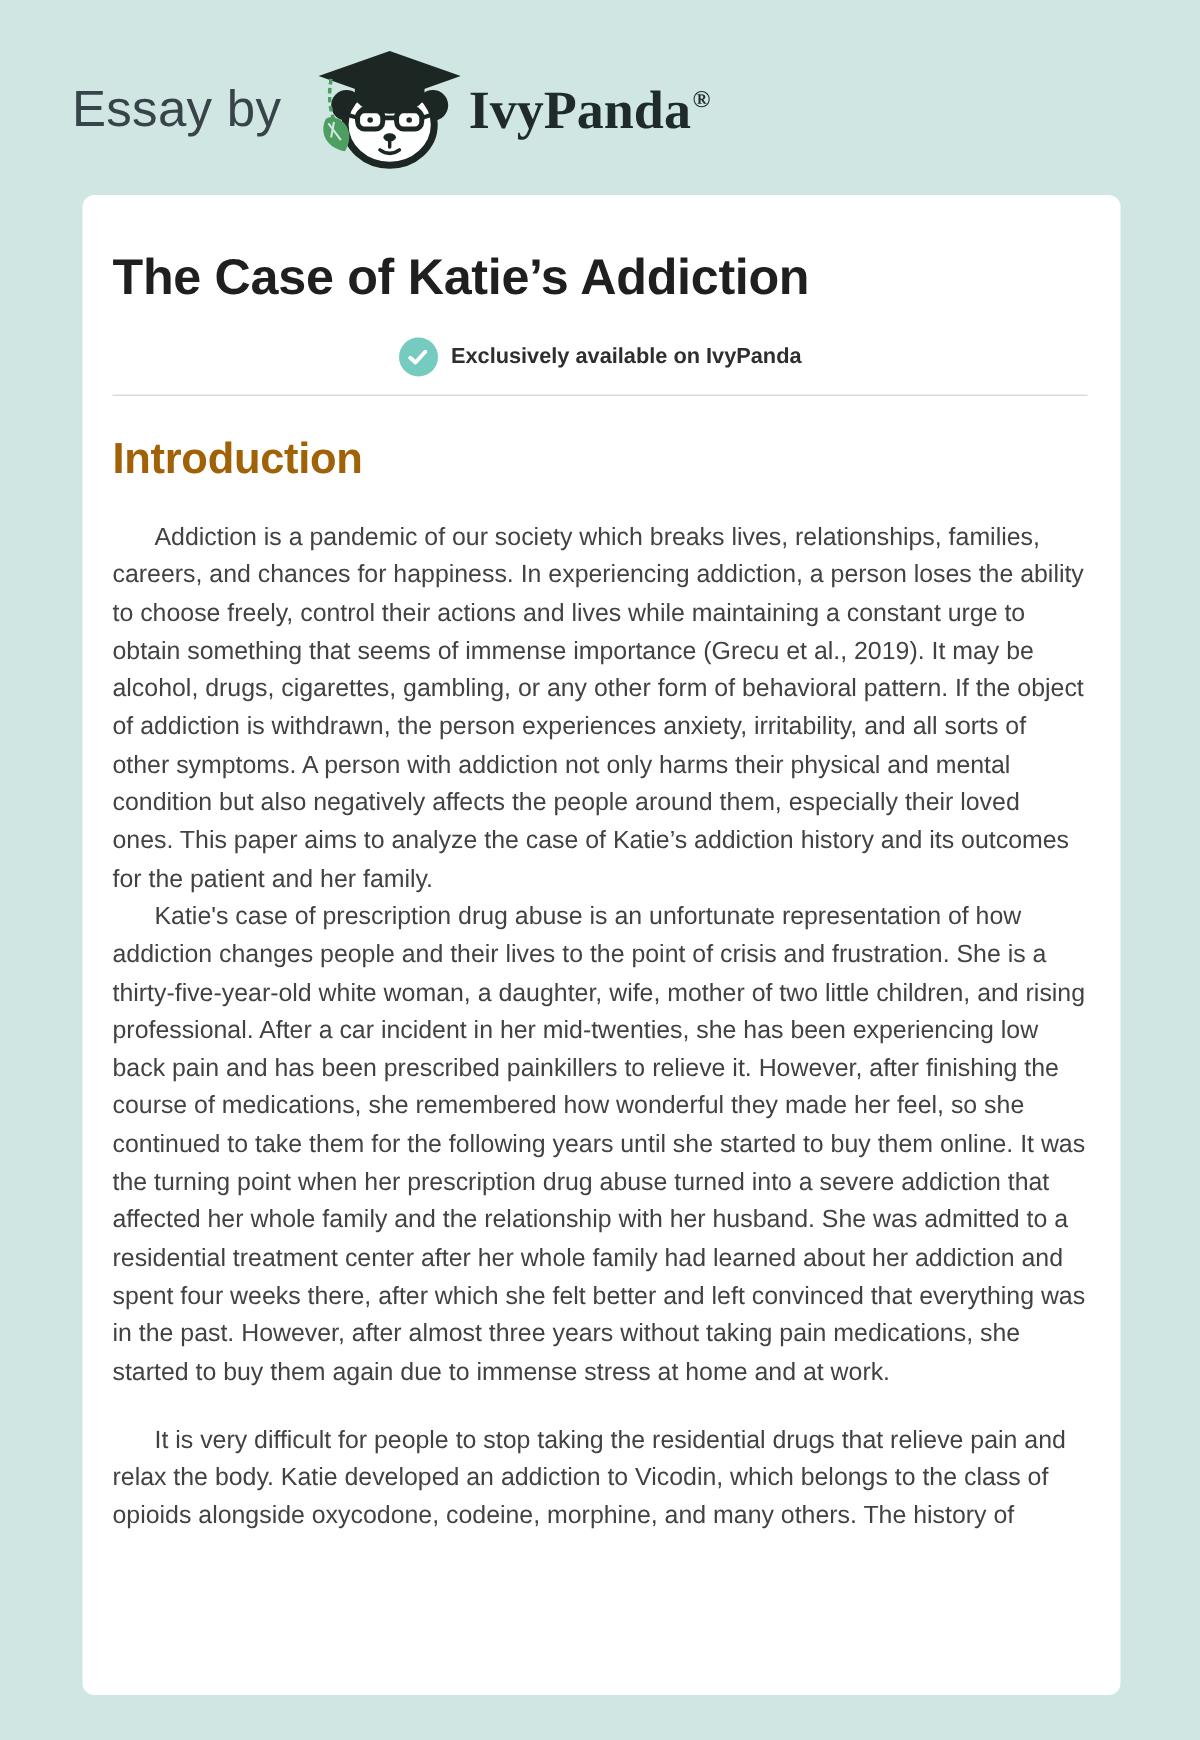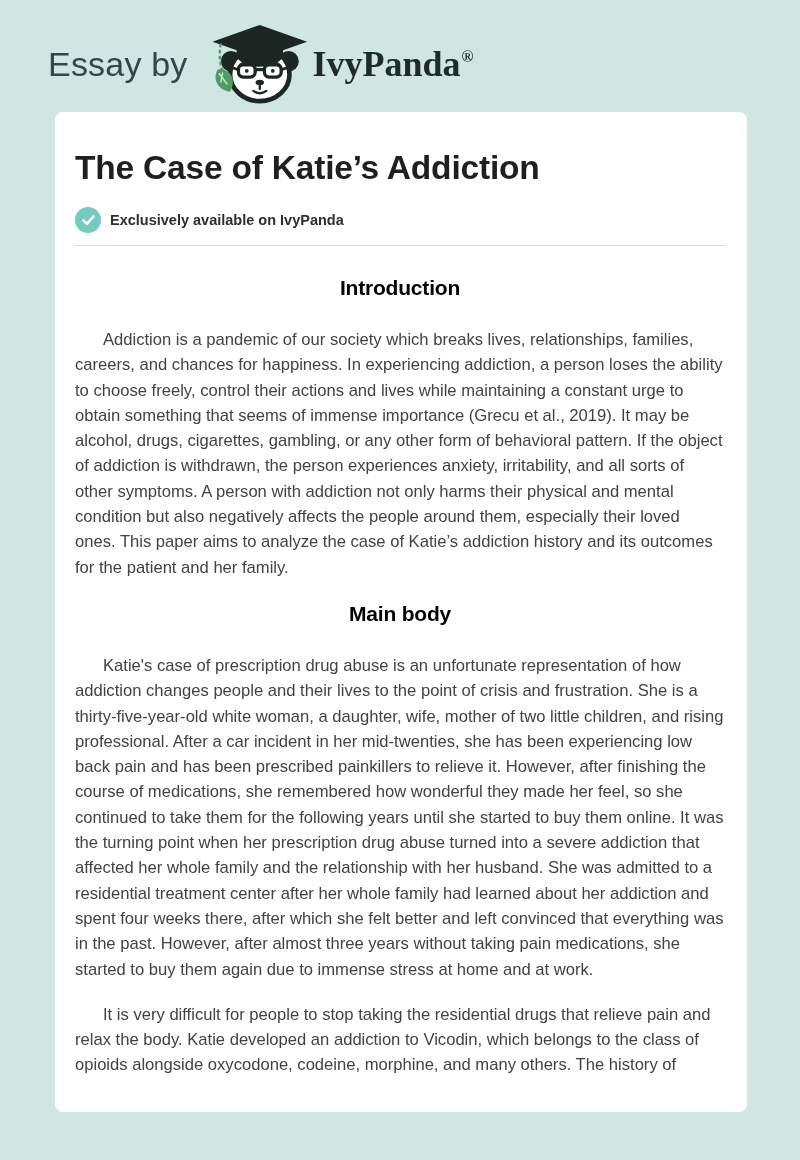--- a/index.html
+++ b/index.html
@@ -9,21 +9,21 @@
     width: 800px;
     height: 1160px;
     background: #d0e6e2;
     font-family: "Liberation Sans", sans-serif;
     overflow: hidden;
   }
   .page { width: 800px; height: 1160px; }
 
   
   .site-header {
-    height: 112px;
+    height: 130px;
     display: flex;
     align-items: center;
     padding: 16px 0 0 48px;
   }
   .essay-by {
     font-size: 34px;
     color: #37444a;
     letter-spacing: 0.2px;
   }
   .logo-wrap {
@@ -62,20 +62,21 @@
     font-size: 33.5px;
     line-height: 40px;
     font-weight: bold;
     color: #1f1f1f;
     letter-spacing: -0.2px;
   }
   .badge-row {
     display: flex;
     align-items: center;
     margin: 0 0 12px 0;
+    justify-content: center;
   }
   .check-circle {
     width: 26px;
     height: 26px;
     border-radius: 50%;
     background: #76cbc1;
     display: flex;
     align-items: center;
     justify-content: center;
     flex: 0 0 26px;
@@ -86,26 +87,25 @@
     font-weight: bold;
     color: #2e2e2e;
   }
   hr.divider {
     border: none;
     border-top: 1px solid #dcdcdc;
     margin: 0 0 25px 0;
   }
   h2.section-heading {
     margin: 0 0 22px 0;
-    font-size: 21px;
+    font-size: 29px;
     line-height: 34px;
     font-weight: bold;
-    color: #000000;
+    color: #a16207;
     letter-spacing: -0.2px;
-    text-align: center;
   }
   section.essay-section + section.essay-section h2.section-heading {
     margin-top: 17px;
   }
   p.para {
     margin: 0 0 20px 0;
     width: 650px;
     font-size: 16.6px;
     line-height: 25.3px;
     color: #424242;
@@ -173,19 +173,18 @@
     </div>
 
     <hr class="divider">
 
     <section class="essay-section">
       <h2 class="section-heading">Introduction</h2>
       <p class="para">Addiction is a pandemic of our society which breaks lives, relationships, families, careers, and chances for happiness. In experiencing addiction, a person loses the ability to choose freely, control their actions and lives while maintaining a constant urge to obtain something that seems of immense importance (Grecu et al., 2019). It may be alcohol, drugs, cigarettes, gambling, or any other form of behavioral pattern. If the object of addiction is withdrawn, the person experiences anxiety, irritability, and all sorts of other symptoms. A person with addiction not only harms their physical and mental condition but also negatively affects the people around them, especially their loved ones. This paper aims to analyze the case of Katie’s addiction history and its outcomes for the patient and her family.</p>
     </section>
 
     <section class="essay-section">
-      <h2 class="section-heading">Main body</h2>
       <p class="para">Katie's case of prescription drug abuse is an unfortunate representation of how addiction changes people and their lives to the point of crisis and frustration. She is a thirty-five-year-old white woman, a daughter, wife, mother of two little children, and rising professional. After a car incident in her mid-twenties, she has been experiencing low back pain and has been prescribed painkillers to relieve it. However, after finishing the course of medications, she remembered how wonderful they made her feel, so she continued to take them for the following years until she started to buy them online. It was the turning point when her prescription drug abuse turned into a severe addiction that affected her whole family and the relationship with her husband. She was admitted to a residential treatment center after her whole family had learned about her addiction and spent four weeks there, after which she felt better and left convinced that everything was in the past. However, after almost three years without taking pain medications, she started to buy them again due to immense stress at home and at work.</p>
       <p class="para">It is very difficult for people to stop taking the residential drugs that relieve pain and relax the body. Katie developed an addiction to Vicodin, which belongs to the class of opioids alongside oxycodone, codeine, morphine, and many others. The history of</p>
     </section>
 
   </main>
 </div>
 
 </body></html>

